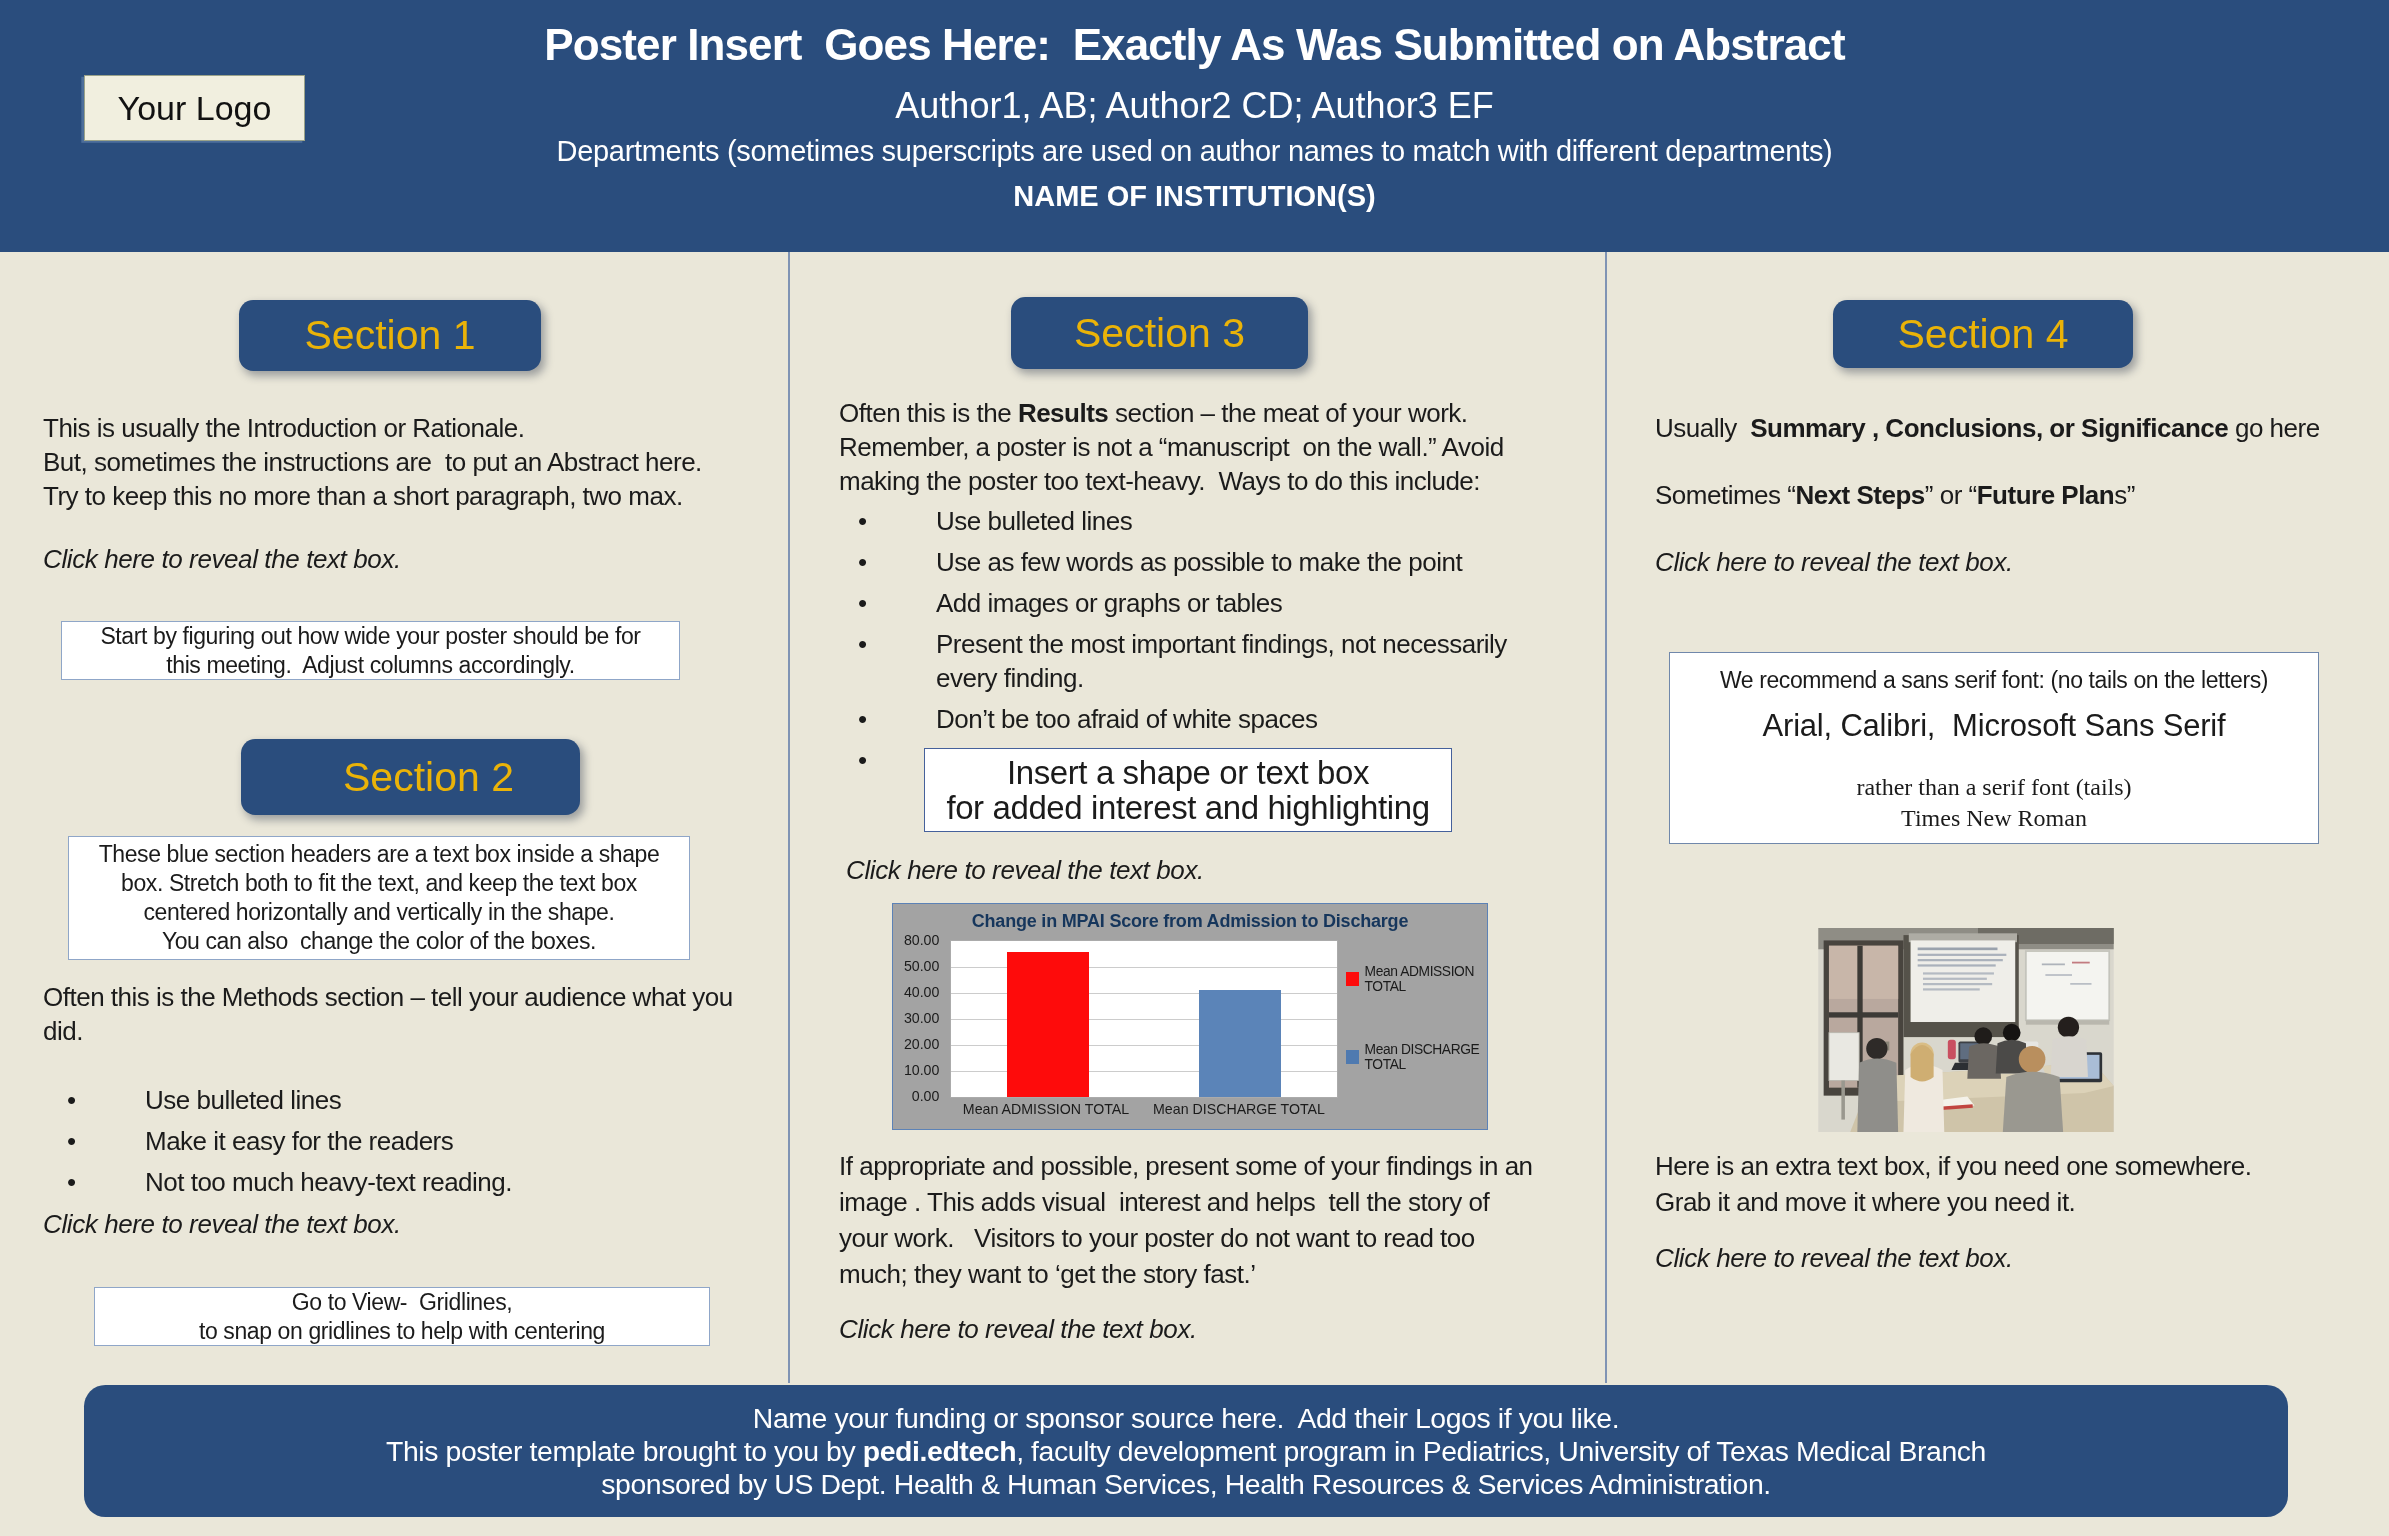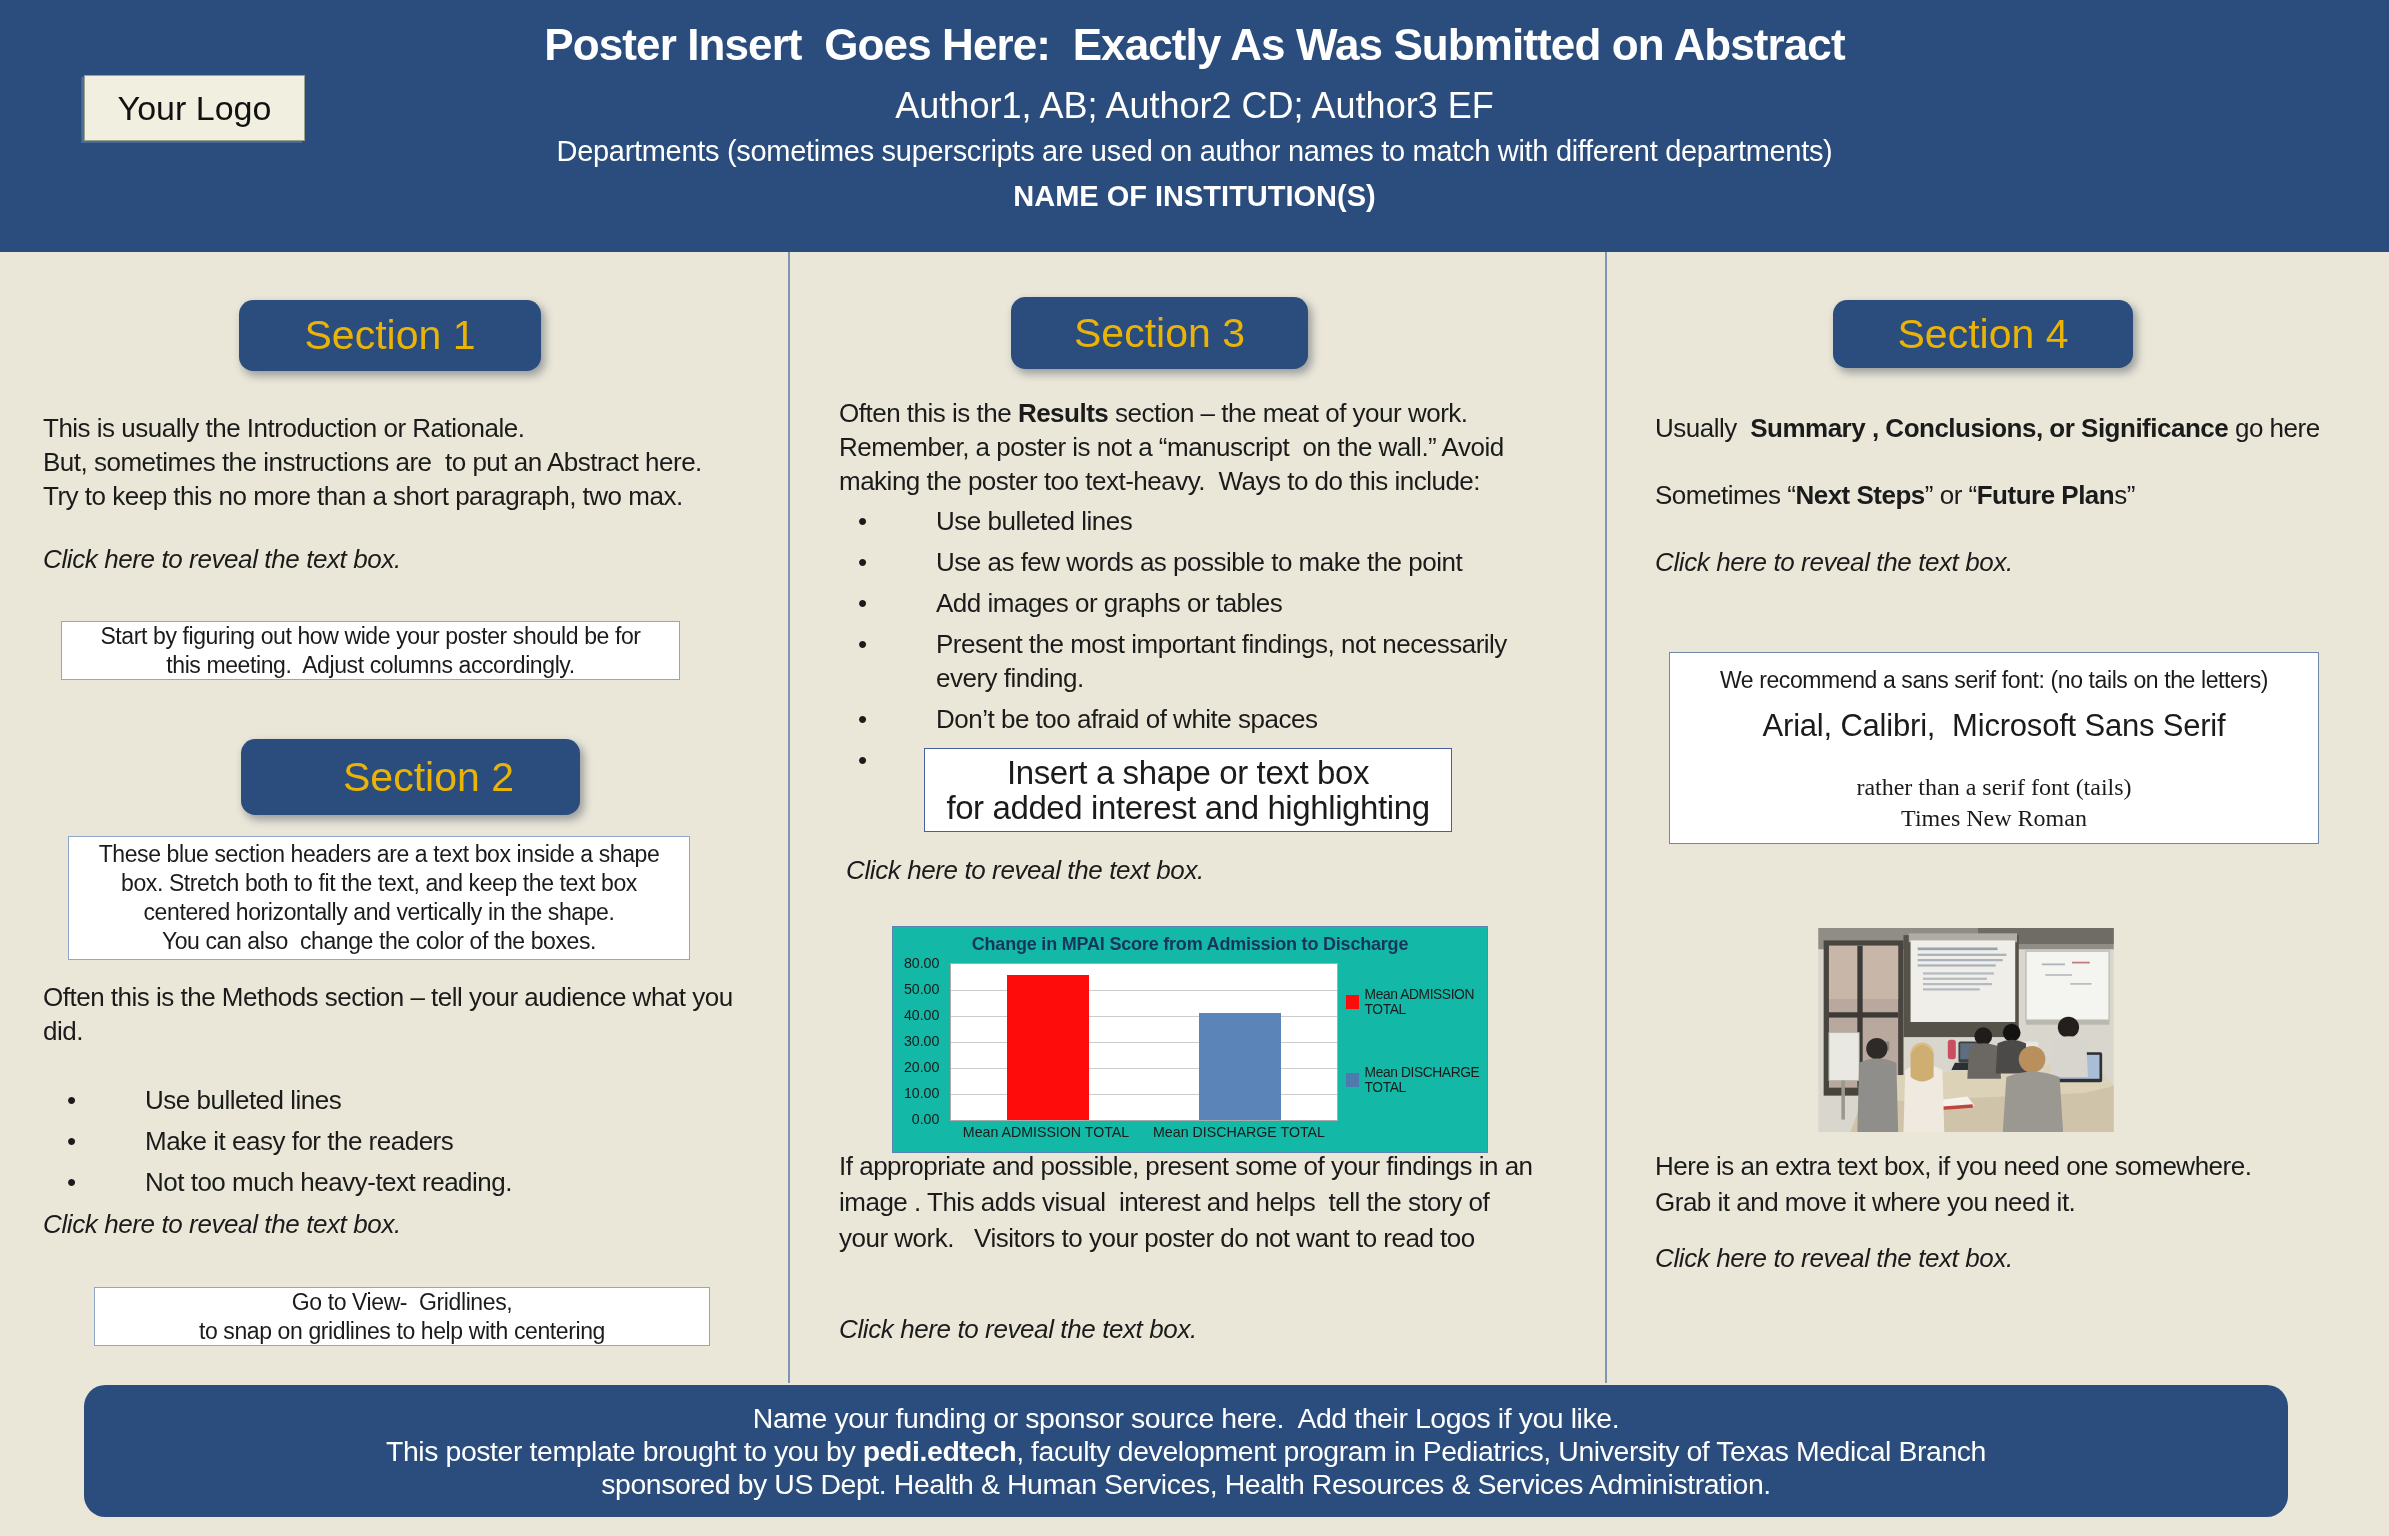--- a/index.html
+++ b/index.html
@@ -48,22 +48,22 @@
   #box3{left:94px;top:1287px;width:614px;height:57px;}
   #insert-box{left:924px;top:748px;width:526px;height:82px;border:1.8px solid #46619b;font-size:33px;line-height:35px;}
   
   #font-box{left:1669px;top:652px;width:648px;height:190px;background:#fff;border:1.8px solid #7088ab;
     position:absolute;text-align:center;}
   #font-box .fb-sans{margin-top:14.2px;font-size:23px;letter-spacing:-0.4px;white-space:pre;text-align:center;}
   #font-box .fb-fonts{margin-top:14px;font-size:31px;letter-spacing:-0.2px;white-space:pre;}
   #font-box .fb-serif1{margin-top:30px;font-family:"Liberation Serif",serif;font-size:24px;white-space:pre;}
   #font-box .fb-serif2{margin-top:3.6px;font-family:"Liberation Serif",serif;font-size:24px;white-space:pre;}
   
-  .chart{position:absolute;left:892px;top:903px;width:594px;height:225px;background:#14b8a6;
-    border:1.8px solid #5c82b6;margin-top:23px;}
+  .chart{position:absolute;left:892px;top:903px;width:594px;height:225px;background:#a3a3a3;
+    border:1.8px solid #5c82b6;}
   .chart-title{position:absolute;left:0;top:7.1px;width:100%;text-align:center;
     font-size:18px;font-weight:700;color:#16365c;letter-spacing:-0.2px;}
   .chart-plot{position:absolute;left:57px;top:36px;width:386px;height:156px;background:#fff;
     border:0.9px solid #ababab;}
   .gridline{position:absolute;left:0;width:100%;height:0.9px;background:#cccccc;}
   .bar{position:absolute;bottom:0;}
   .chart-ylabels{position:absolute;left:0;top:36px;width:50px;height:156px;font-size:14.2px;}
   .ytick{position:absolute;right:3.6px;transform:translateY(-50%);}
   .chart-xlabels{position:absolute;left:57px;top:197px;width:386px;height:21.3px;font-size:14.2px;}
   .xtick{position:absolute;transform:translateX(-50%);white-space:nowrap;}
@@ -230,20 +230,21 @@
           <span class="sq" style="background: rgb(79, 122, 176);"></span>
           <span class="ltxt">Mean DISCHARGE TOTAL</span>
         </div>
       </div>
   </div>
 
   <div class="txt" style="left:839px;top:1148px;line-height:36px;">
     <div>If appropriate and possible, present some of your findings in an</div>
     <div>image . This adds visual  interest and helps  tell the story of</div>
     <div>your work.   Visitors to your poster do not want to read too</div>
+    <div>much; they want to ‘get the story fast.’</div>
   </div>
 
   <div class="note" style="left:839px;top:1314px;">Click here to reveal the text box.</div>
 
   <div class="sec-hdr" id="s4-hdr">
     <span>Section 4</span>
   </div>
 
   <div class="txt" style="left:1655px;top:411px;">
     <div><span>Usually  </span><span class="b">Summary , Conclusions, or Significance</span><span> go here</span></div>

